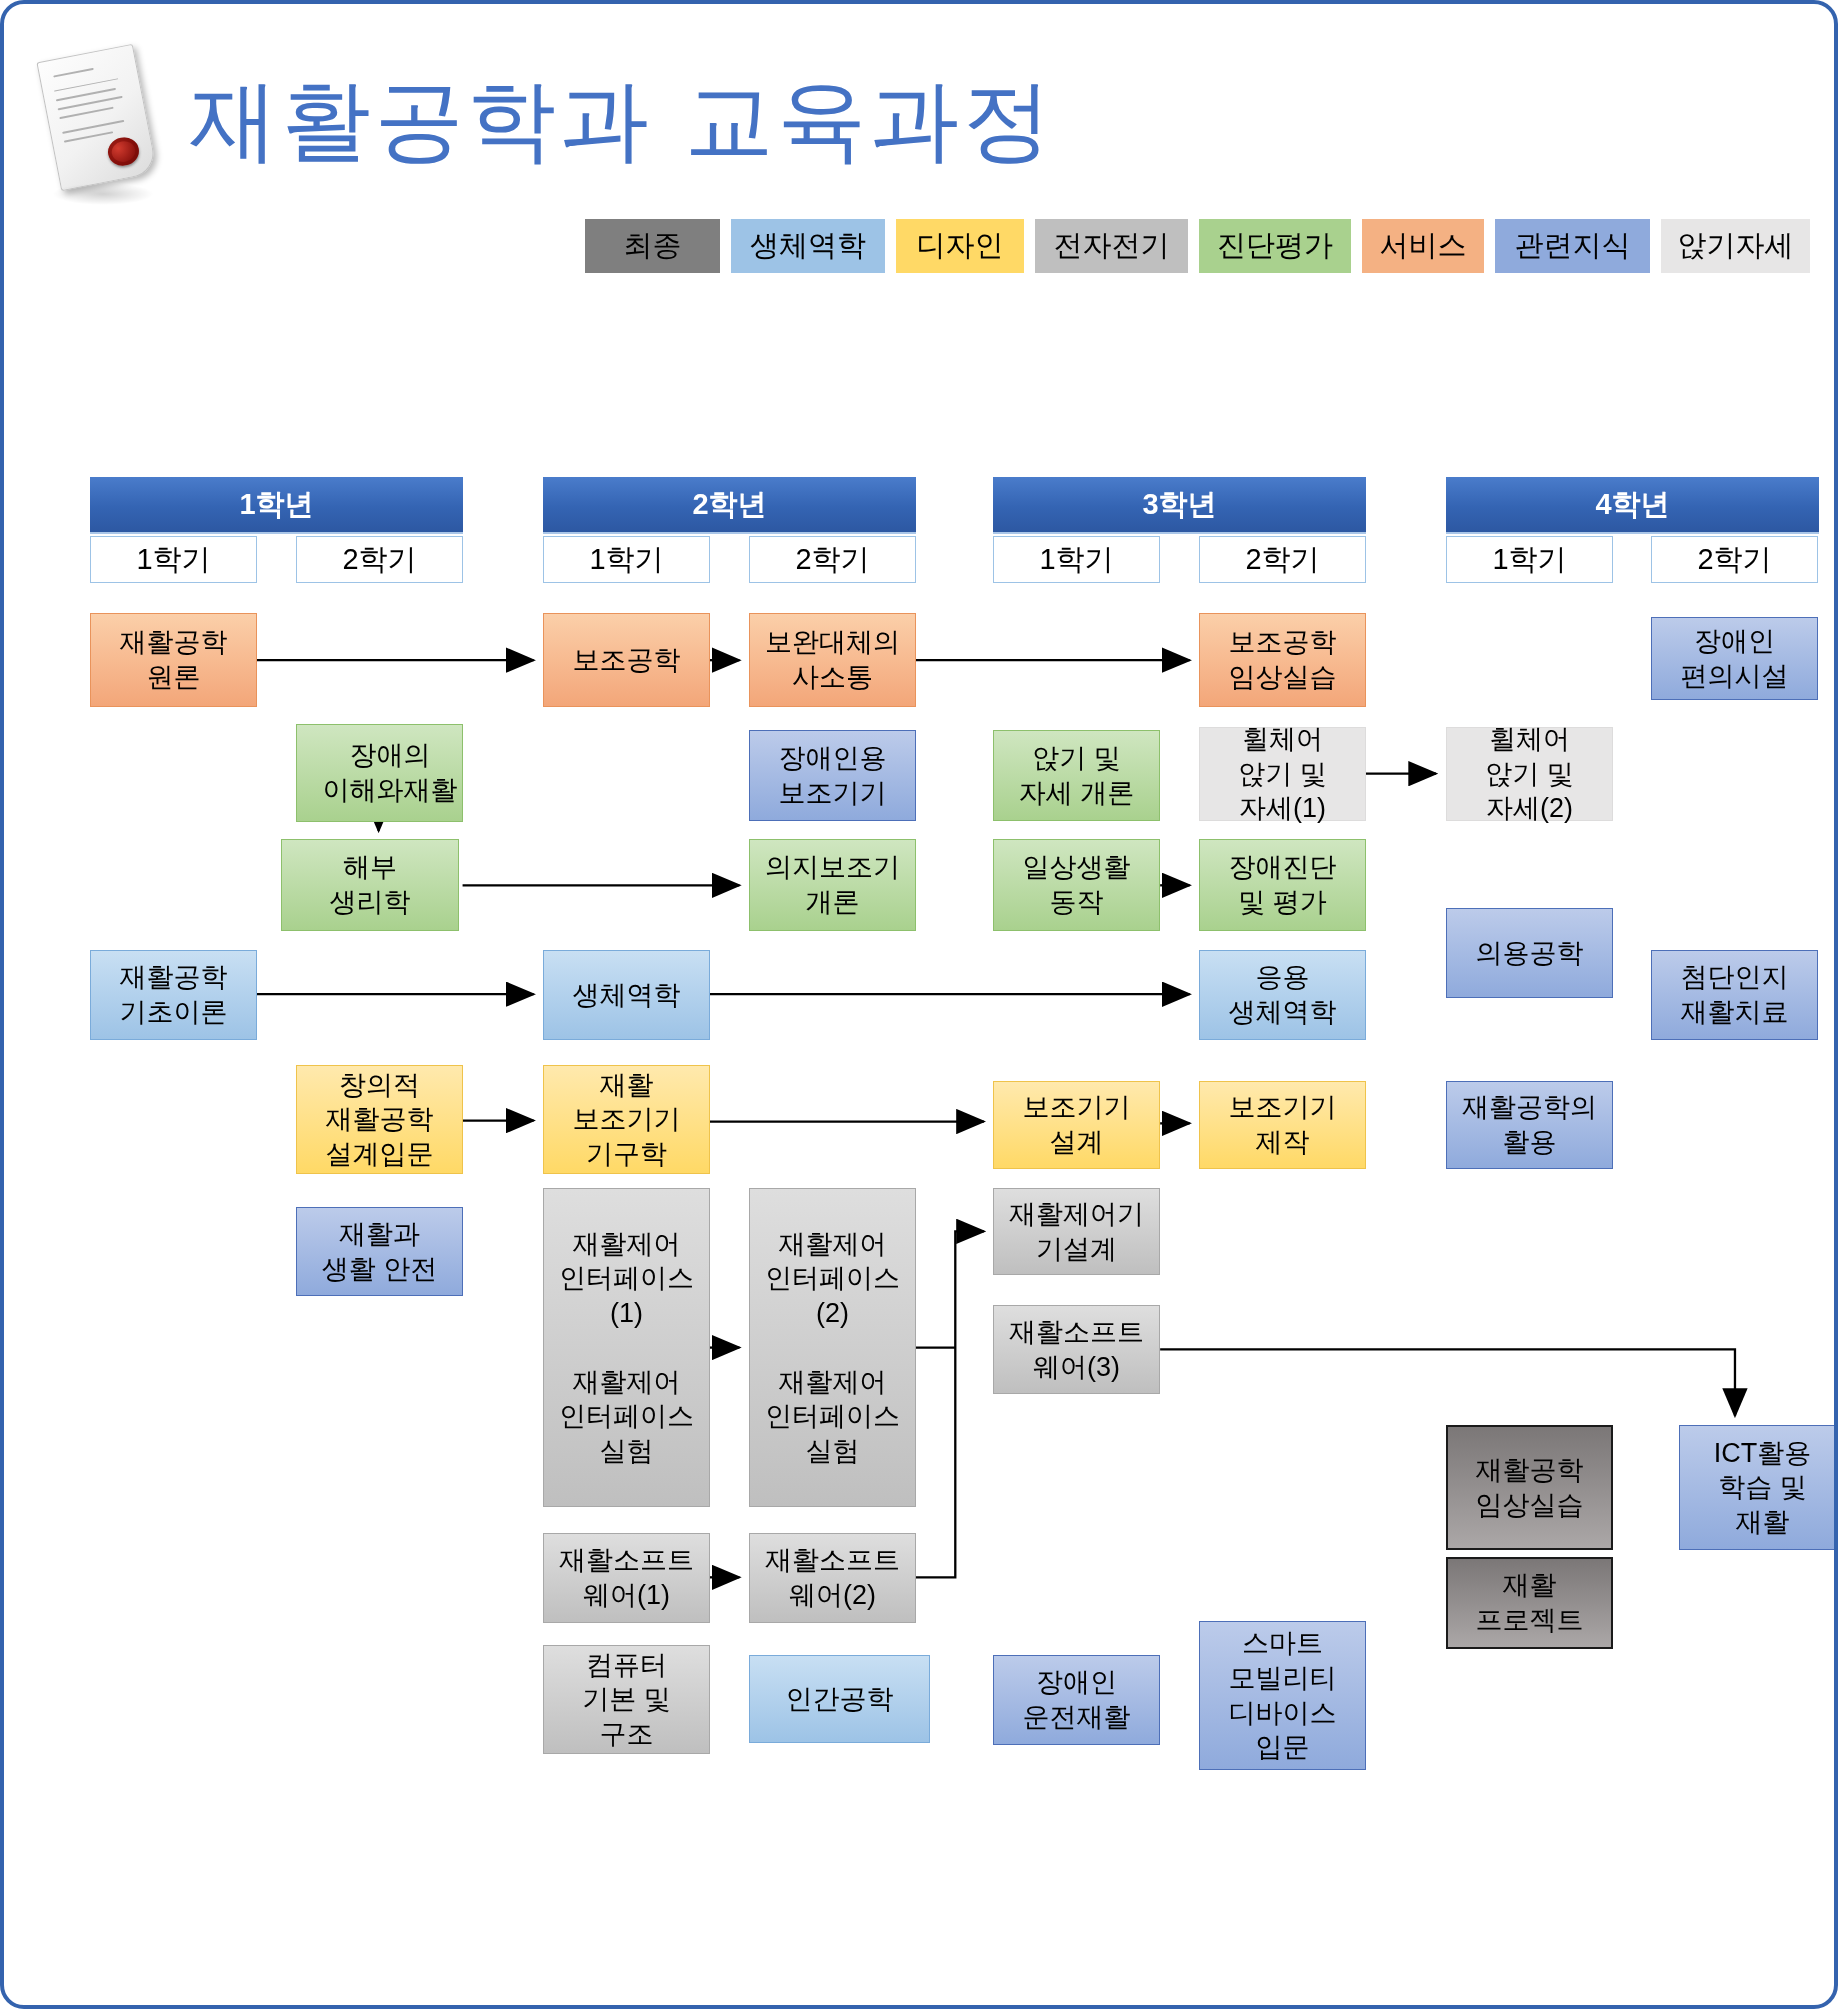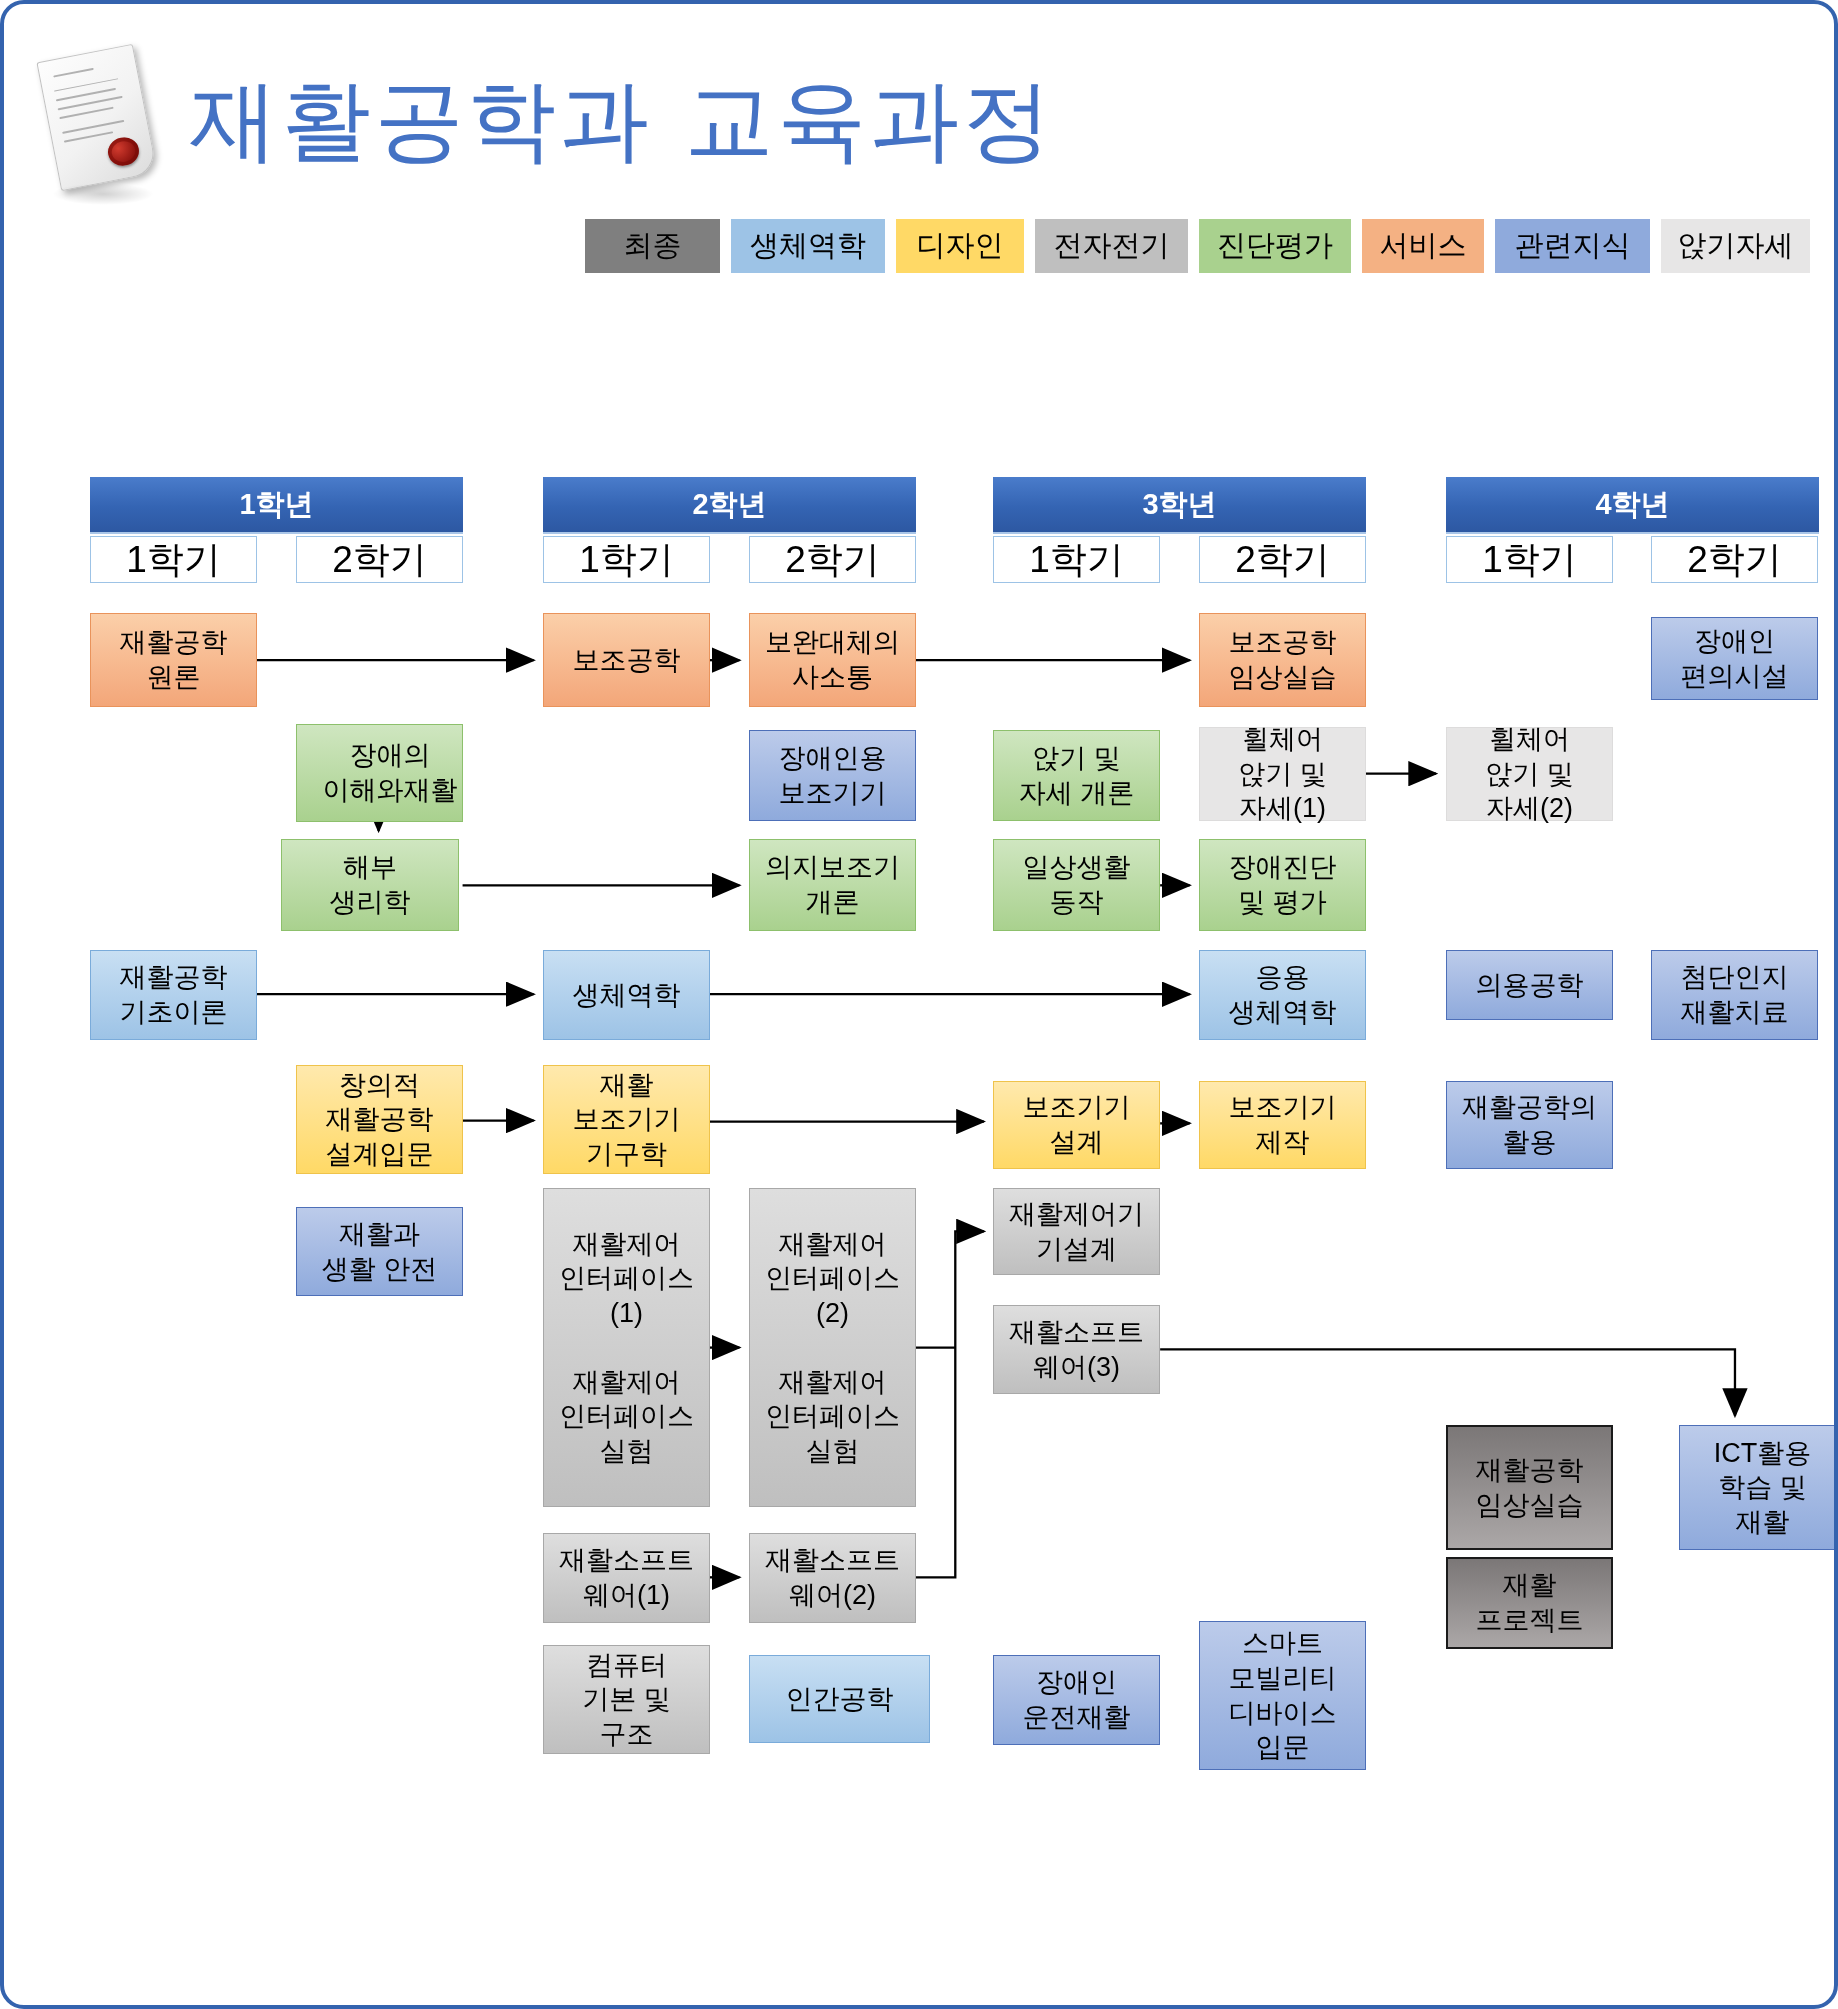--- a/index.html
+++ b/index.html
@@ -50,21 +50,21 @@
   .year-header{
     position:absolute;width:373px;height:57px;
     background:linear-gradient(#4a7ccb 0%,#3464b3 55%,#2d58a2 100%);
     color:#fff;font-weight:bold;font-size:29px;
     display:flex;align-items:center;justify-content:center;
     border-bottom:2.8px solid #aac6e8;box-sizing:border-box;
   }
   .sem{
     position:absolute;width:167px;height:47px;top:532px;background:#fff;
     border:1.8px solid #9dc3e6;box-sizing:border-box;
-    display:flex;align-items:center;justify-content:center;font-size:37px;color:#000;
+    display:flex;align-items:center;justify-content:center;font-size:29px;color:#000;
   }
   
   .box{
     position:absolute;display:flex;align-items:center;justify-content:center;
     text-align:center;white-space:pre-line;font-size:27px;line-height:1.28;
     color:#000;box-sizing:border-box;
   }
   .cat-service{background:linear-gradient(#fbcfa9,#f3a679);border:1.8px solid #e9935b;}
   .cat-diag{background:linear-gradient(#cfe6c0,#a9d18e);border:1.8px solid #8dc06c;}
   .cat-bio{background:linear-gradient(#c8dff3,#9dc3e6);border:1.8px solid #7aabda;}
@@ -181,21 +181,21 @@
   <div class="box cat-diag" style="left:989px;top:835px;width:167px;height:92px;">일상생활
 동작</div>
   <div class="box cat-diag" style="left:1195px;top:835px;width:167px;height:92px;">장애진단
 및 평가</div>
 
   <div class="box cat-bio" style="left:86px;top:946px;width:167px;height:90px;">재활공학
 기초이론</div>
   <div class="box cat-bio" style="left:539px;top:946px;width:167px;height:90px;">생체역학</div>
   <div class="box cat-bio" style="left:1195px;top:946px;width:167px;height:90px;">응용
 생체역학</div>
-  <div class="box cat-related" style="left:1442px;top:946px;width:167px;height:70px;">의용공학</div>
+  <div class="box cat-related" style="left:1442px;top:904px;width:167px;height:90px;">의용공학</div>
   <div class="box cat-related" style="left:1647px;top:946px;width:167px;height:90px;">첨단인지
 재활치료</div>
 
   <div class="box cat-design" style="left:292px;top:1061px;width:167px;height:109px;">창의적
 재활공학
 설계입문</div>
   <div class="box cat-design" style="left:539px;top:1061px;width:167px;height:109px;">재활
 보조기기
 기구학</div>
   <div class="box cat-design" style="left:989px;top:1077px;width:167px;height:88px;">보조기기

